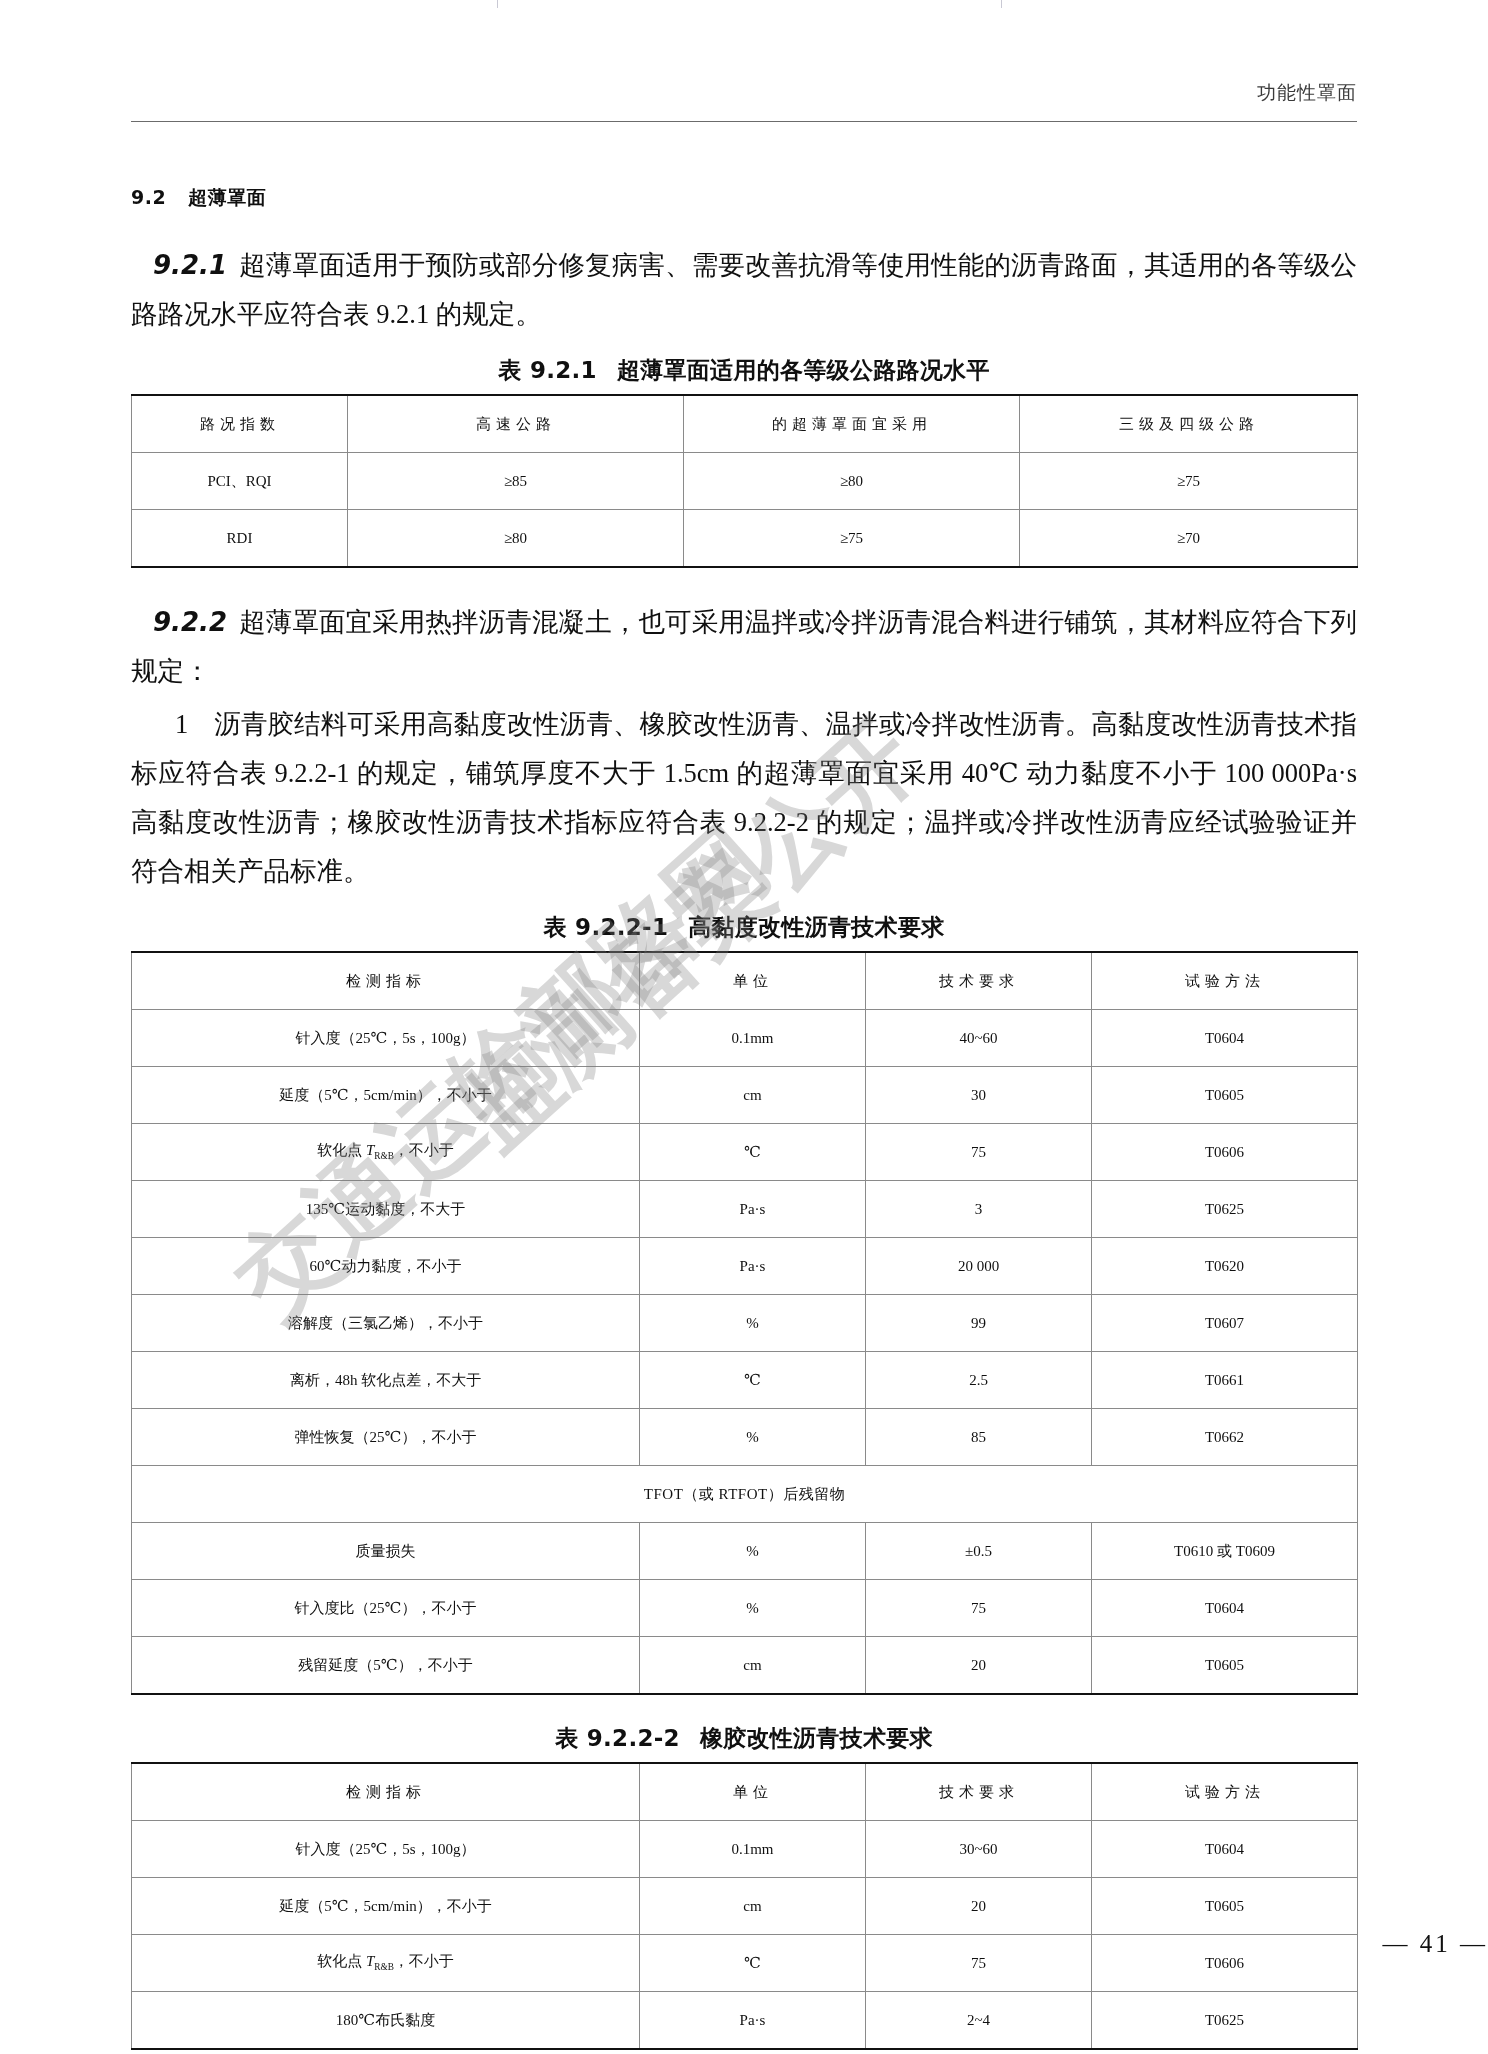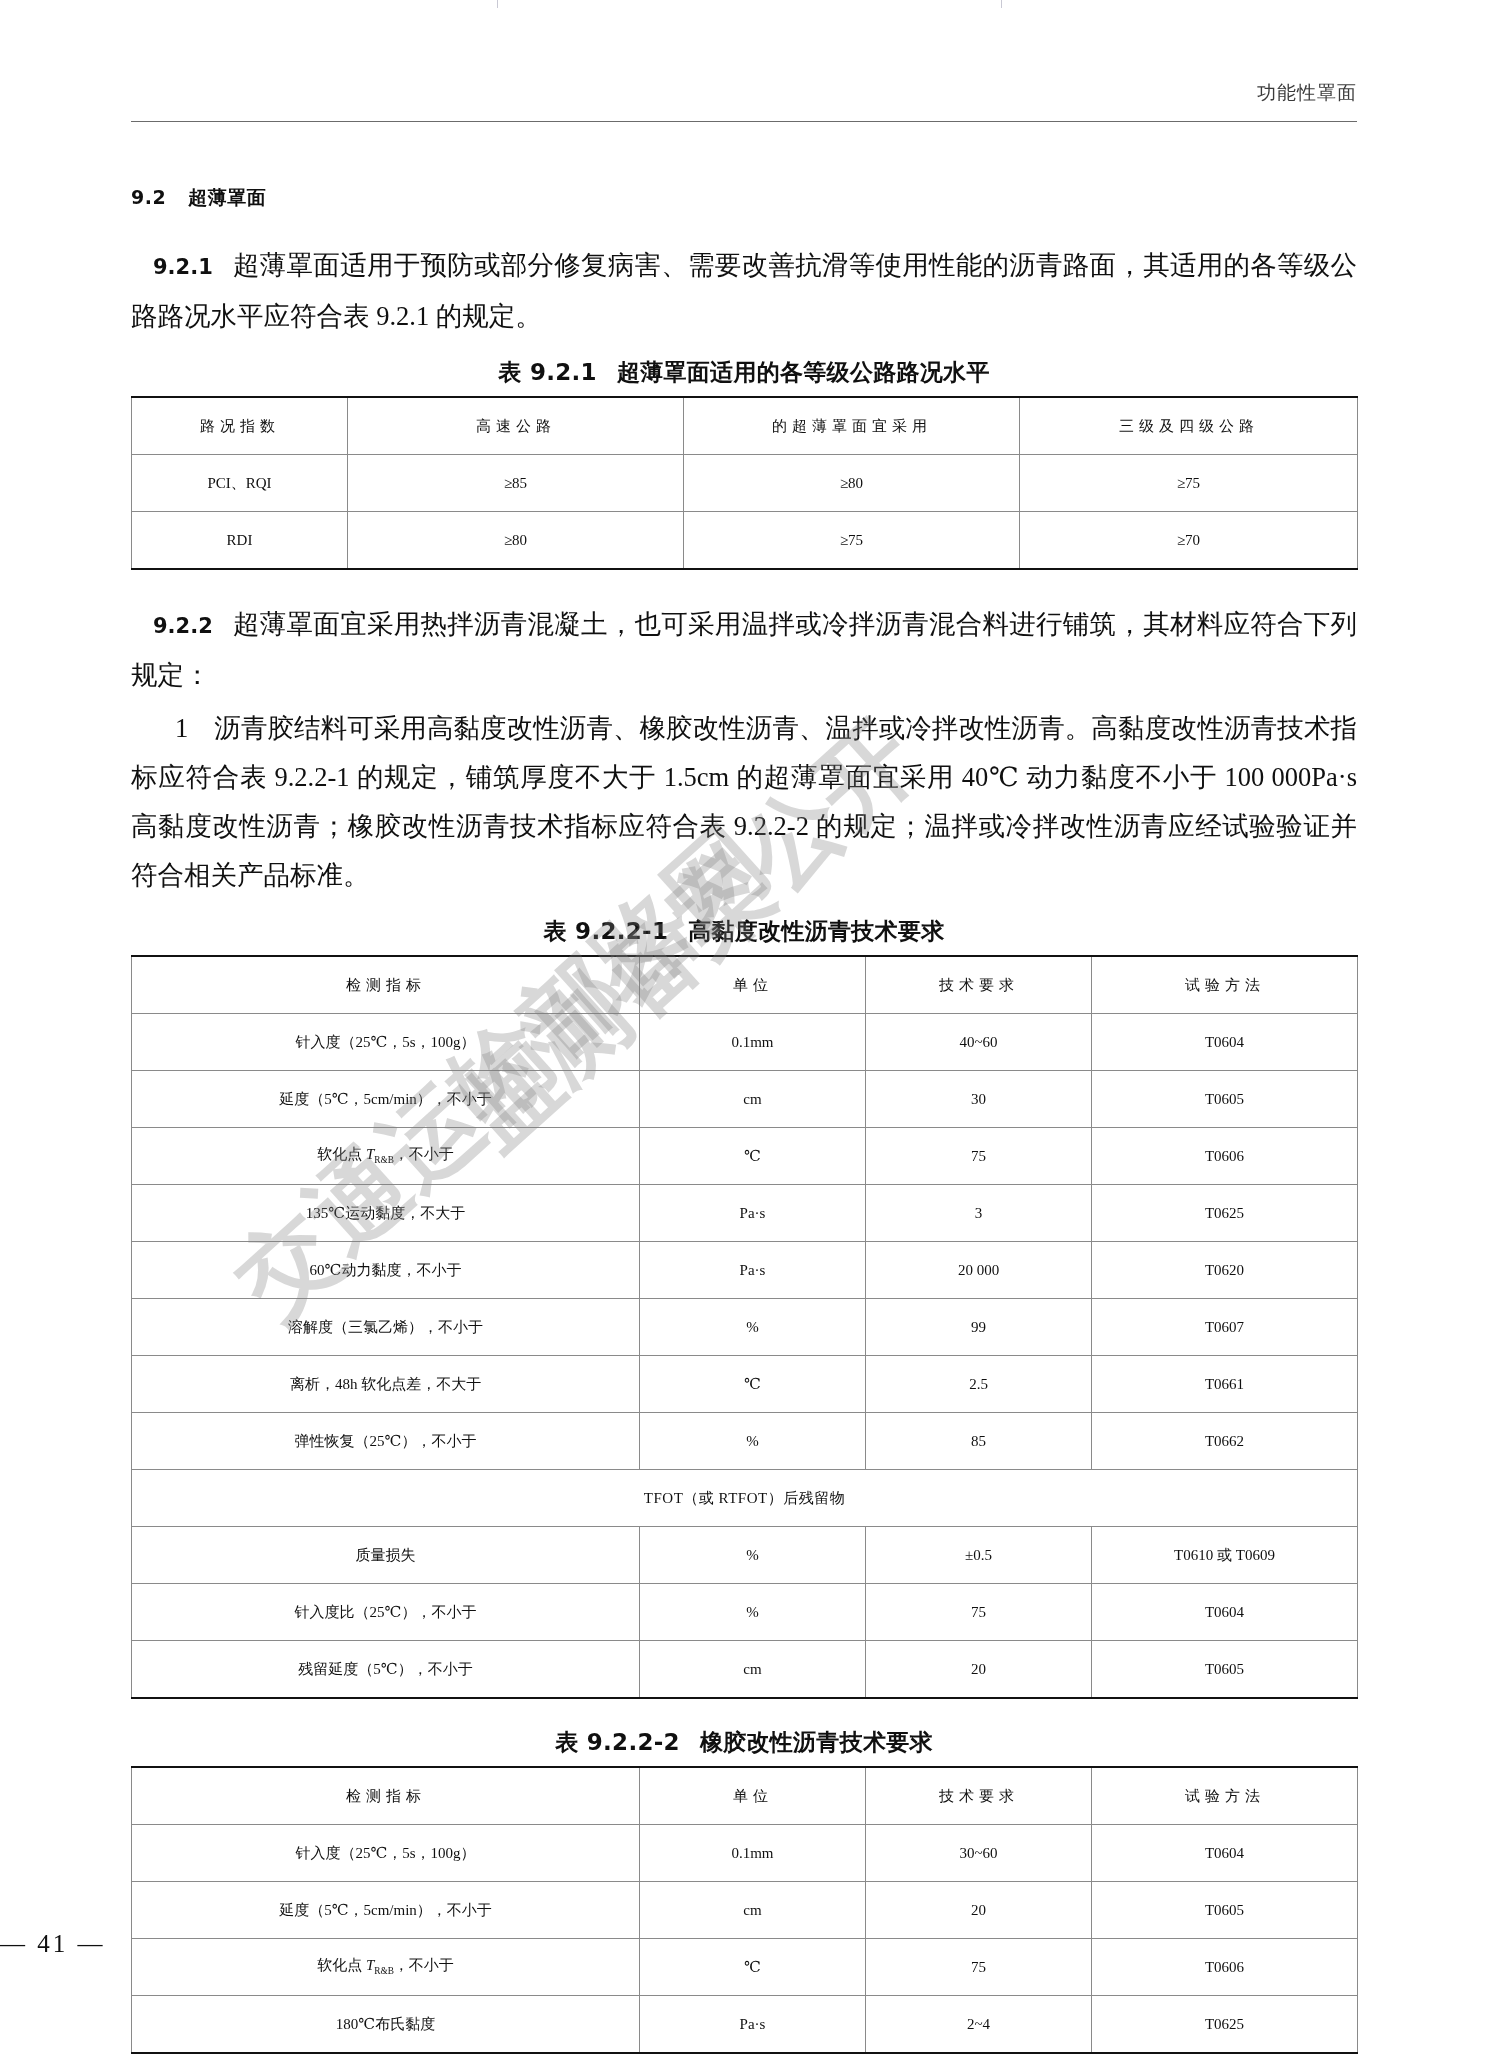--- a/index.html
+++ b/index.html
@@ -76,23 +76,24 @@
     margin: 30px 0 0 0;
     font-size: 26.5px;
     line-height: 49px;
     text-align: justify;
     text-justify: inter-ideograph;
     text-indent: 0;
   }
   p.body-para .clause-no {
     font-family: "DejaVu Sans", "Liberation Sans", sans-serif;
     font-weight: bold;
-    font-size: 21px;
+    font-size: 26px;
     margin-left: 22px;
-    margin-right: 20px;
+    margin-right: 12px;
+    font-style: italic;
   }
   p.body-para .item-no {
     margin-left: 44px;
     margin-right: 26px;
   }
   p.body-para.tight { margin-top: 4px; }
 
   
   .table-caption {
     margin: 16px 0 8px 0;
@@ -147,21 +148,21 @@
   .t922 col.c2 { width: 226px; }
   .t922 col.c3 { width: 226px; }
   .t922 col.c4 { width: 266px; }
 
   
   .page-number {
     position: absolute;
     left: 0;
     right: 0;
     top: 1930px;
-    text-align: left;
+    text-align: right;
     font-size: 25px;
     letter-spacing: 3px;
   }
 
   
   .watermark {
     position: absolute;
     left: 0;
     top: 0;
     width: 1488px;

